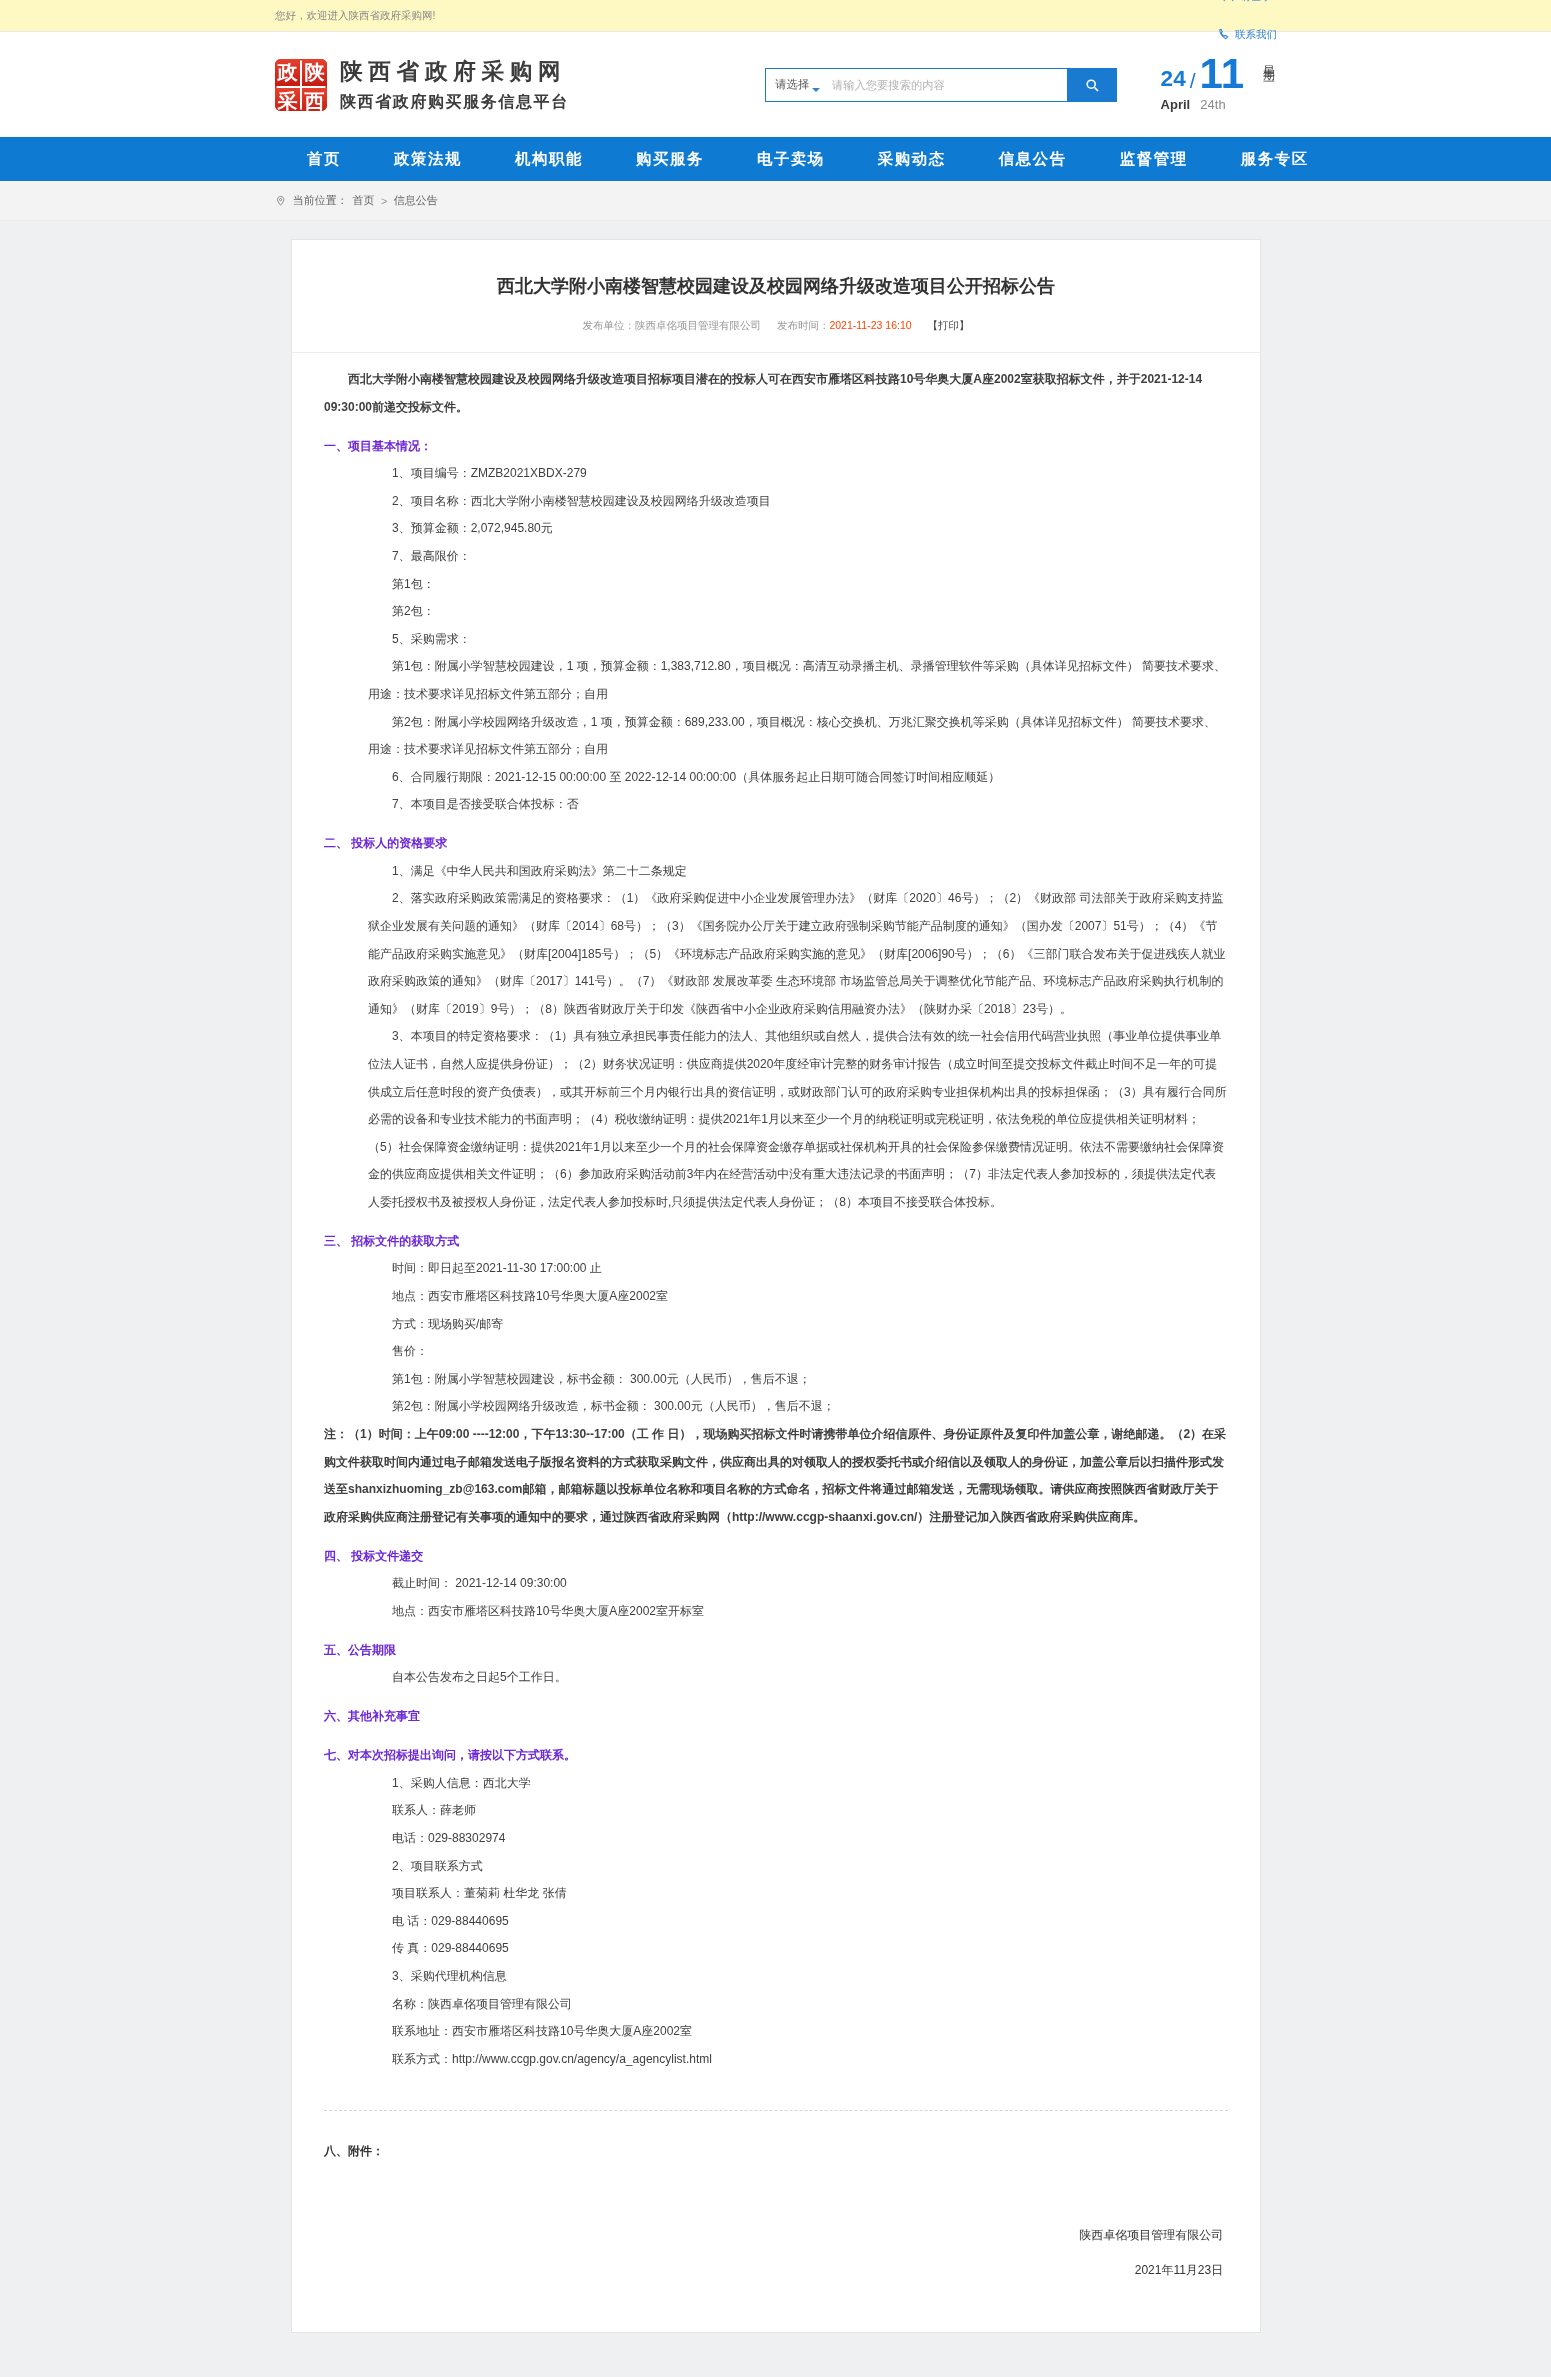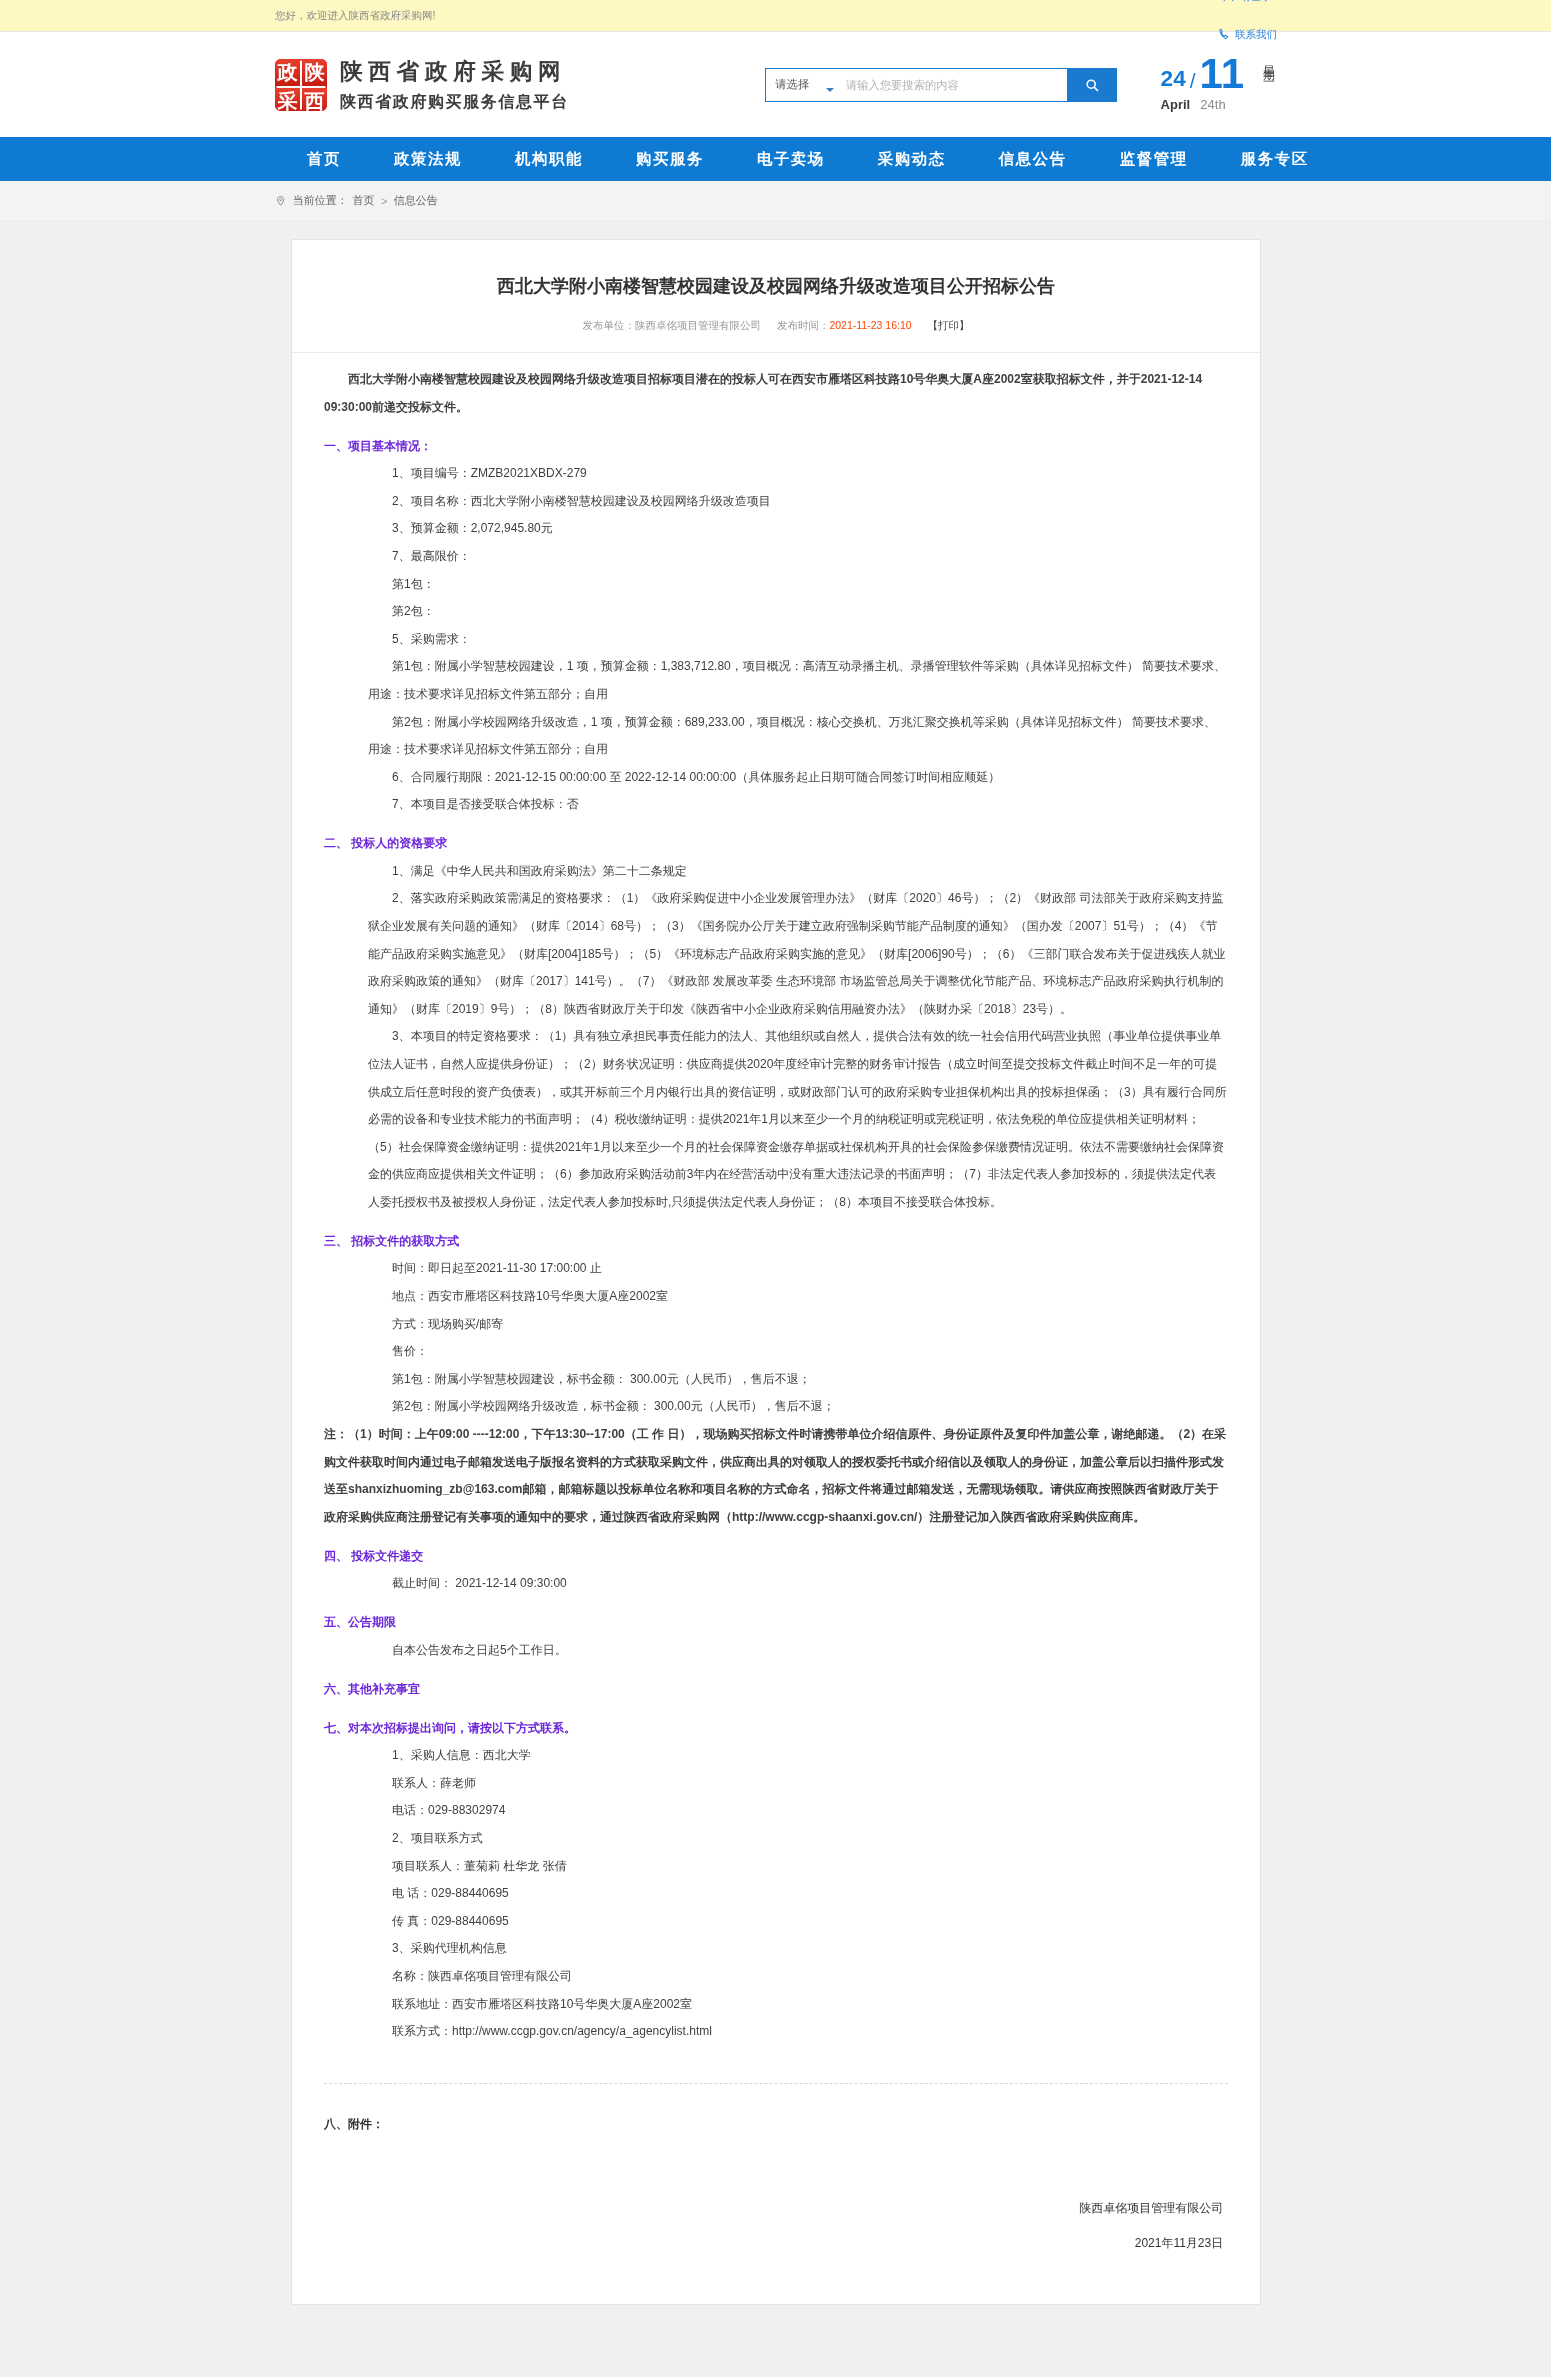--- a/index.html
+++ b/index.html
@@ -18,21 +18,21 @@
   .header{background:#fff;}
   .header-in{height:105px;display:flex;align-items:center;}
   .brand{display:flex;align-items:center;text-decoration:none;cursor:pointer;}
   .seal{width:52px;height:52px;border-radius:5.7px;background:#fff;display:grid;grid-template-columns:1fr 1fr;grid-template-rows:1fr 1fr;gap:2.4px;overflow:hidden;box-shadow:0 0 0 1.6px #d8261a inset;}
   .seal span{background:linear-gradient(180deg,#e8402e,#c41a10);color:#fff;font-weight:bold;font-size:20px;display:flex;align-items:center;justify-content:center;}
   .brand-text{margin-left:13px;}
   .site-title{font-size:22.6px;font-weight:bold;color:#3c3c3c;letter-spacing:5.7px;}
   .site-sub{font-size:16px;font-weight:bold;color:#3c3c3c;letter-spacing:1.6px;margin-top:5.7px;}
 
   .search{margin-left:auto;width:352px;height:34px;border:1.6px solid #1a7ad0;display:flex;align-items:center;background:#fff;box-sizing:border-box;}
-  .search-select{display:flex;align-items:flex-end;gap:17px;padding:0 9.7px 0 9.7px;font-size:11.3px;color:#555;cursor:pointer;white-space:nowrap;}
+  .search-select{display:flex;align-items:flex-end;gap:3px;padding:0 9.7px 0 9.7px;font-size:11.3px;color:#555;cursor:pointer;white-space:nowrap;}
   .caret{width:0;height:0;border-left:4px solid transparent;border-right:4px solid transparent;border-top:4.8px solid #3c7fc0;}
   .search input{flex:1;border:none;outline:none;font-size:11.3px;color:#333;font-family:inherit;min-width:0;}
   .search input::placeholder{color:#b3b3b3;}
   .search-btn{width:50px;height:34px;margin:-1.6px -1.6px -1.6px 0;border:none;background:#1a7ad0;cursor:pointer;display:flex;align-items:center;justify-content:center;}
 
   .datebox{margin-left:44px;}
   .date-row{display:flex;align-items:flex-end;color:#1579d6;}
   .d-day{font-size:22.6px;font-weight:bold;line-height:1;}
   .d-slash{font-size:21px;margin:0 4px;line-height:1;}
   .d-month{font-size:42px;font-weight:bold;line-height:.82;}
@@ -199,20 +199,21 @@
           <p class="p h">三、 招标文件的获取方式</p>
           <p class="p item">时间：即日起至2021-11-30 17:00:00 止</p>
           <p class="p item">地点：西安市雁塔区科技路10号华奥大厦A座2002室</p>
           <p class="p item">方式：现场购买/邮寄</p>
           <p class="p item">售价：</p>
           <p class="p item">第1包：附属小学智慧校园建设，标书金额： 300.00元（人民币），售后不退；</p>
           <p class="p item">第2包：附属小学校园网络升级改造，标书金额： 300.00元（人民币），售后不退；</p>
           <p class="p note">注：（1）时间：上午09:00 ----12:00，下午13:30--17:00（工 作 日），现场购买招标文件时请携带单位介绍信原件、身份证原件及复印件加盖公章，谢绝邮递。（2）在采购文件获取时间内通过电子邮箱发送电子版报名资料的方式获取采购文件，供应商出具的对领取人的授权委托书或介绍信以及领取人的身份证，加盖公章后以扫描件形式发送至shanxizhuoming_zb@163.com邮箱，邮箱标题以投标单位名称和项目名称的方式命名，招标文件将通过邮箱发送，无需现场领取。请供应商按照陕西省财政厅关于政府采购供应商注册登记有关事项的通知中的要求，通过陕西省政府采购网（http://www.ccgp-shaanxi.gov.cn/）注册登记加入陕西省政府采购供应商库。</p>
           <p class="p h">四、 投标文件递交</p>
           <p class="p item">截止时间： 2021-12-14 09:30:00</p>
+          <p class="p item">地点：西安市雁塔区科技路10号华奥大厦A座2002室开标室</p>
           <p class="p h">五、公告期限</p>
           <p class="p item">自本公告发布之日起5个工作日。</p>
           <p class="p h">六、其他补充事宜</p>
           <p class="p h">七、对本次招标提出询问，请按以下方式联系。</p>
           <p class="p item">1、采购人信息：西北大学</p>
           <p class="p item">联系人：薛老师</p>
           <p class="p item">电话：029-88302974</p>
           <p class="p item">2、项目联系方式</p>
           <p class="p item">项目联系人：董菊莉 杜华龙 张倩</p>
           <p class="p item">电 话：029-88440695</p>

